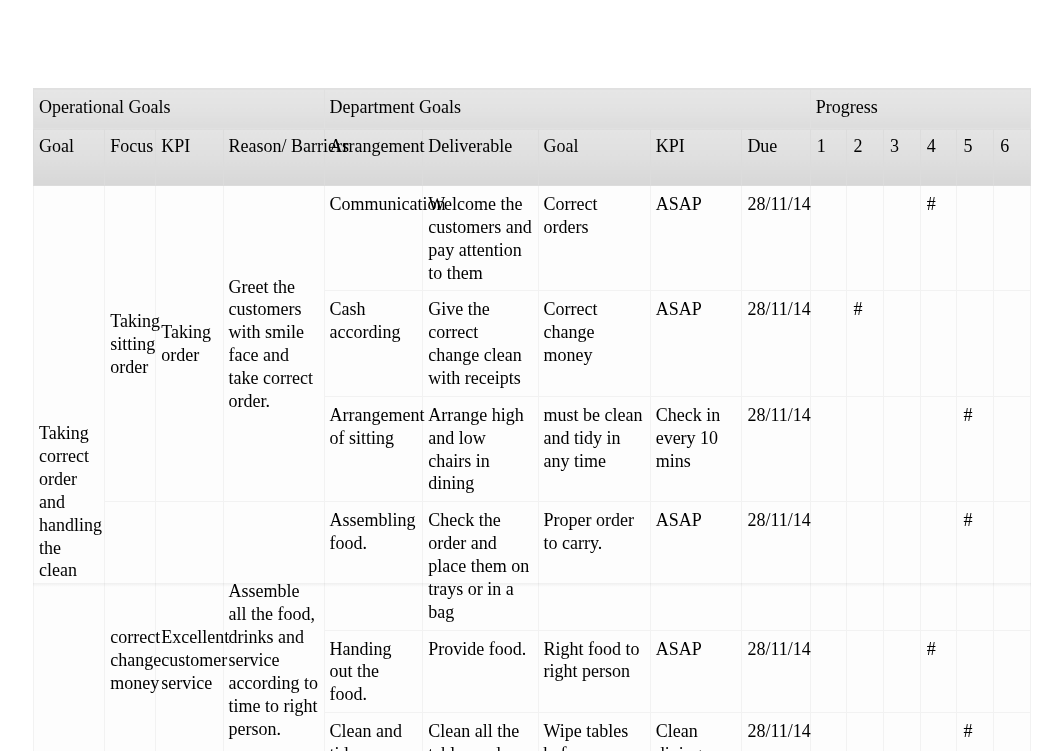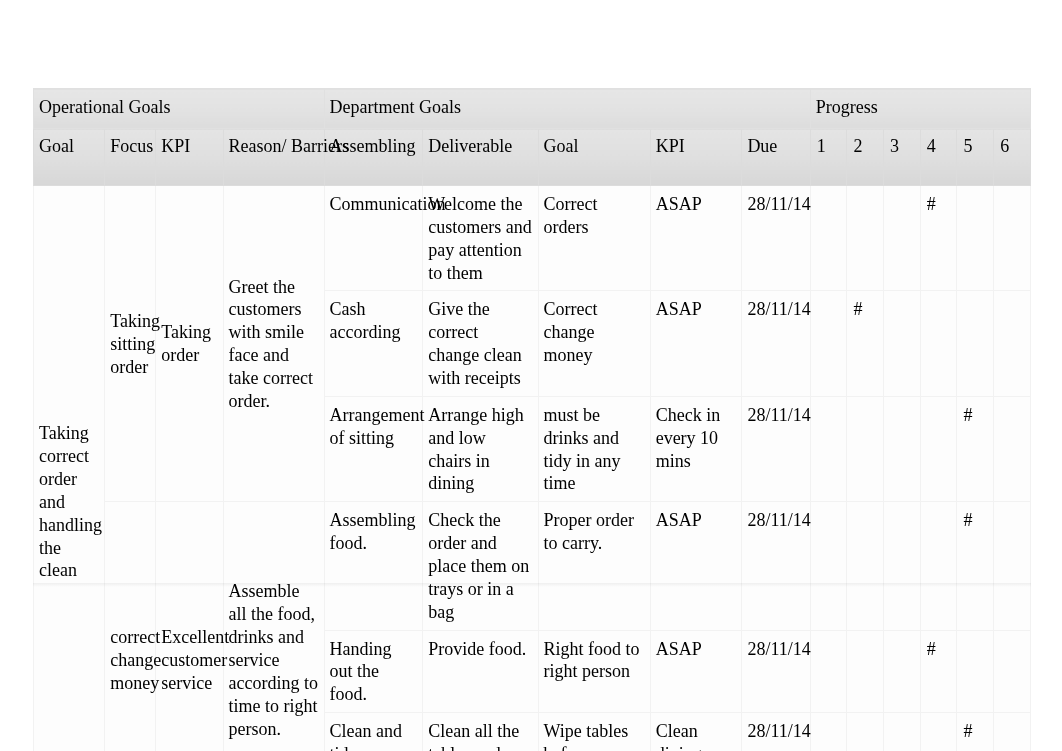--- a/index.html
+++ b/index.html
@@ -140,21 +140,21 @@
         <td colspan="4">Operational Goals</td>
         <td colspan="5">Department Goals</td>
         <td colspan="6">Progress</td>
       </tr>
 
       <tr class="colhead">
         <td>Goal</td>
         <td>Focus</td>
         <td>KPI</td>
         <td>Reason/ Barriers</td>
-        <td>Assembling</td>
+        <td>Arrangement</td>
         <td>Deliverable</td>
         <td>Goal</td>
         <td>KPI</td>
         <td>Due</td>
         <td class="num">1</td>
         <td class="num">2</td>
         <td class="num">3</td>
         <td class="num">4</td>
         <td class="num">5</td>
         <td class="num">6</td>
@@ -191,21 +191,21 @@
         <td class="mark">#</td>
         <td class="mark"></td>
         <td class="mark"></td>
         <td class="mark"></td>
         <td class="mark"></td>
       </tr>
 
       <tr>
         <td>Arrangement of sitting</td>
         <td>Arrange high and low chairs in dining</td>
-        <td>must be drinks and tidy in any time</td>
+        <td>must be clean and tidy in any time</td>
         <td>Check in every 10 mins</td>
         <td>28/11/14</td>
         <td class="mark"></td>
         <td class="mark"></td>
         <td class="mark"></td>
         <td class="mark"></td>
         <td class="mark">#</td>
         <td class="mark"></td>
       </tr>
 

